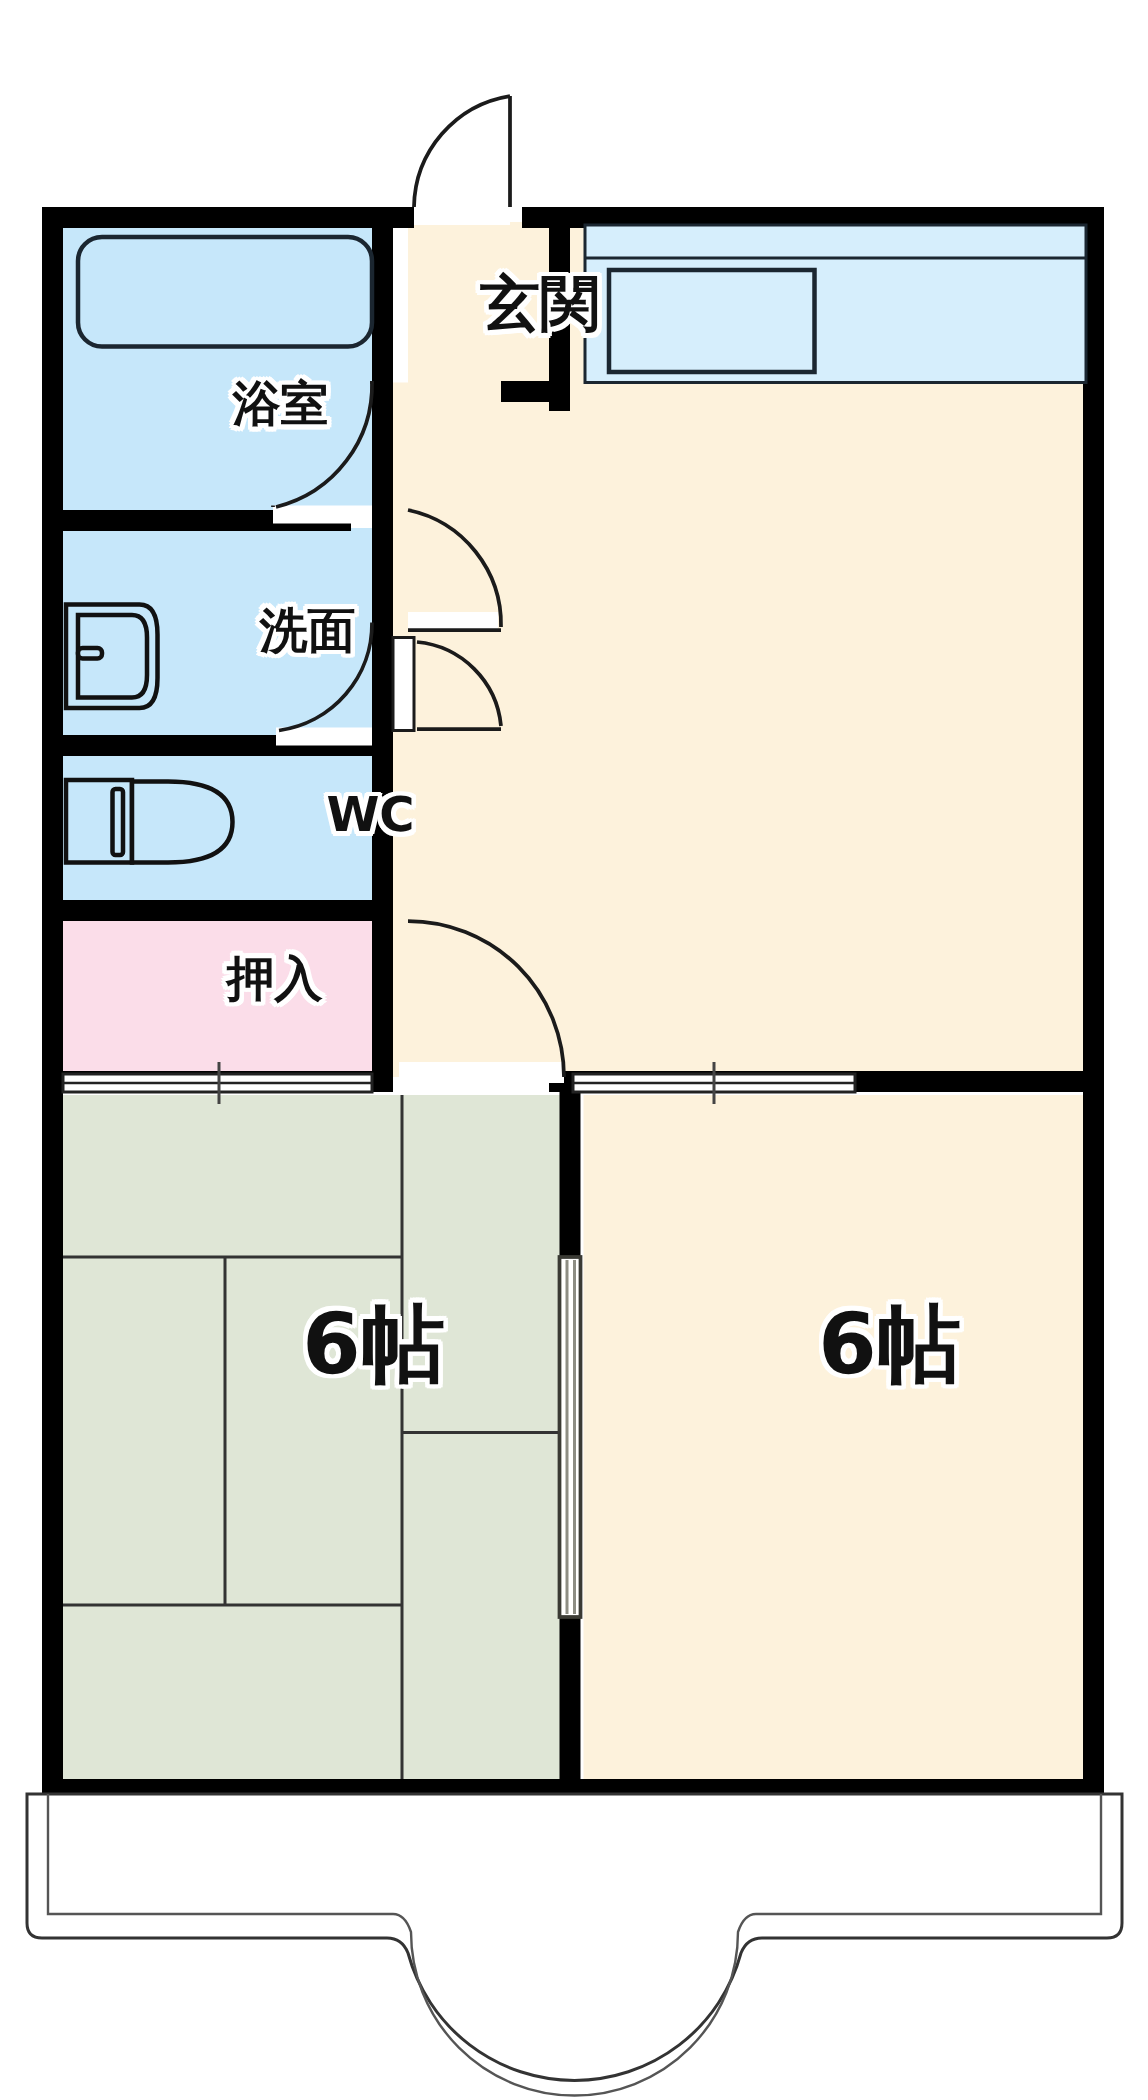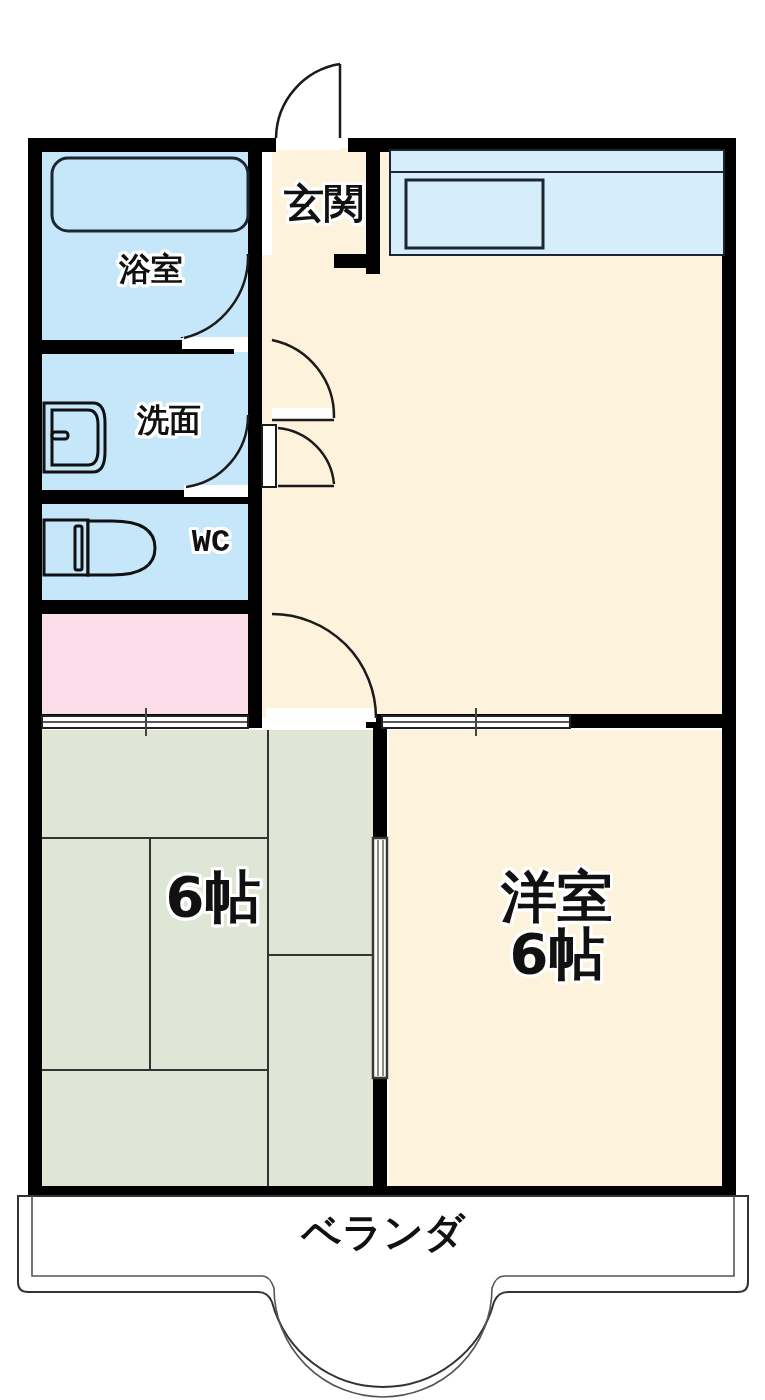--- a/index.html
+++ b/index.html
@@ -34,20 +34,21 @@
     font-weight: bold;
     line-height: 1.02;
     white-space: nowrap;
     letter-spacing: 0px;
     text-shadow:
        2px  0   0 #fff, -2px  0   0 #fff,  0   2px 0 #fff,  0  -2px 0 #fff,
        2px  2px 0 #fff,  2px -2px 0 #fff, -2px  2px 0 #fff, -2px -2px 0 #fff,
        3px  0   0 #fff, -3px  0   0 #fff,  0   3px 0 #fff,  0  -3px 0 #fff,
        3px  2px 0 #fff, -3px  2px 0 #fff,  3px -2px 0 #fff, -3px -2px 0 #fff,
        2px  3px 0 #fff, -2px  3px 0 #fff,  2px -3px 0 #fff, -2px -3px 0 #fff;
+    margin-left: 36px;
   }
   .rm-label .l1 { display: block; }
   .rm-label .l2 { display: block; }
   .big { font-size: 56px; }
   .mid { font-size: 40px; }
   .sm  { font-size: 32px; }
 </style>
 </head>
 <body>
 
@@ -227,38 +228,37 @@
   </svg>
 
   <div class="rm-label big" style="left:398px; top:412px; width:330px;">
   </div>
 
   <div class="rm-label big" style="left:48px; top:868px; width:330px;">
     <span class="l2">6帖</span>
   </div>
 
   <div class="rm-label big" style="left:392px; top:868px; width:330px;">
-    <span class="l1">洋室</span>
     <span class="l2">6帖</span>
   </div>
 
   <div class="rm-label mid" style="left:272px; top:183px; width:104px;">
     <span class="l1">玄関</span>
   </div>
 
   <div class="rm-label sm" style="left:76px; top:253px; width:150px;">
     <span class="l1">浴室</span>
   </div>
 
   <div class="rm-label sm" style="left:94px; top:404px; width:150px;">
     <span class="l1">洗面</span>
   </div>
 
-  <div class="rm-label sm" style="left:156px; top:527px; width:110px;font-family:Liberation Mono, monospace;">
+  <div class="rm-label sm" style="left:156px; top:527px; width:110px;">
     <span class="l1">WC</span>
   </div>
 
-
-  <div class="rm-label mid" style="left:283px; top:1212px; width:200px;">
-    <span class="l1">ベランダ</span>
-  </div>
+  <div class="rm-label sm" style="left:72px; top:636px; width:150px;">
+    <span class="l1">押入</span>
+  </div>
+
 
 </div>
 
 </body></html>

